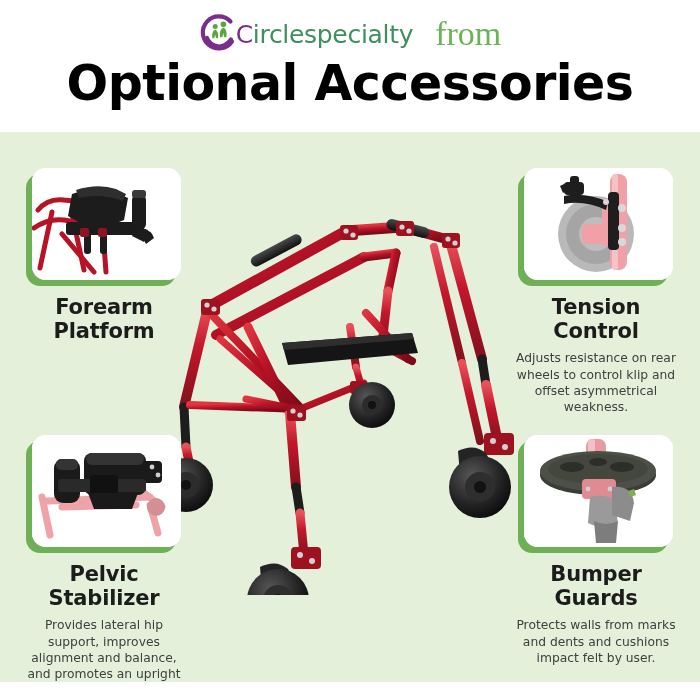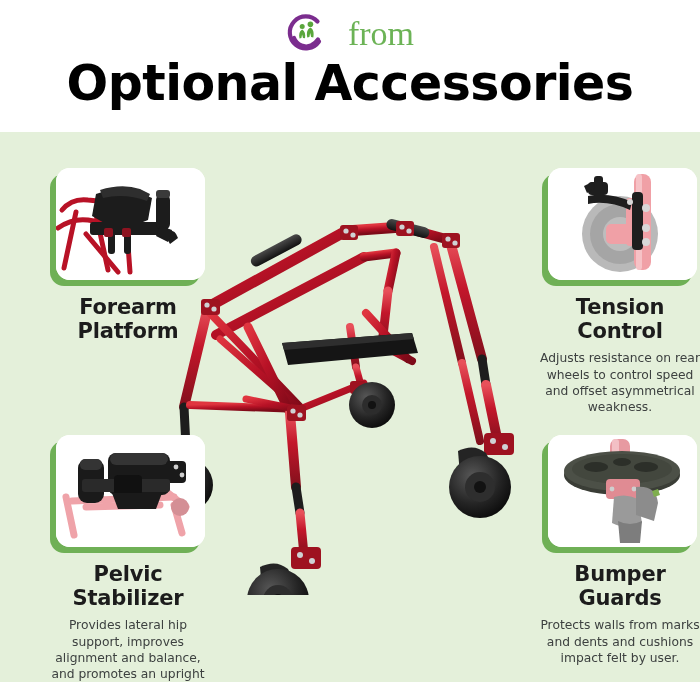--- a/index.html
+++ b/index.html
@@ -64,21 +64,20 @@
   .panel {
     position: absolute; left: 0; top: 132px;
     width: 700px; height: 550px;
     background: #e4f0da;
   }
 
   
   .card {
     position: absolute;
     width: 172px;
-    margin-left: 24px;
   }
   .card.tl { left: 18px;  top: 168px; }
   .card.tr { left: 510px; top: 168px; }
   .card.bl { left: 18px;  top: 435px; }
   .card.br { left: 510px; top: 435px; }
 
   .thumb-wrap {
     position: relative;
     width: 155px; height: 118px;
     margin: 0 auto;
@@ -149,20 +148,21 @@
             <path d="M31.5 7.5 A16 16 0 1 0 33 27.5" fill="none" stroke="#7b2d8e" stroke-width="4.2" stroke-linecap="round"></path>
             <path d="M8 24 C11 31.5 19 34 25 31.5 C29 29.8 31 27 32 25.5" fill="none" stroke="#7b2d8e" stroke-width="4.2" stroke-linecap="round"></path>
             <circle cx="16.2" cy="12.4" r="2.5" fill="#5aa63c"></circle>
             <path d="M16.2 15.6 C13.4 17.2 12.6 20.6 13.5 24.4 L15.4 24 L16.1 20.4 L17 24 L19 24.3
                      C19.7 20.6 18.9 17.2 16.2 15.6 Z" fill="#5aa63c"></path>
             <circle cx="24.4" cy="10.2" r="2.8" fill="#5aa63c"></circle>
             <path d="M24.4 13.6 C21.2 15.2 20.3 19 21.3 23.4 L23.4 23 L24.2 19 L25.1 23 L27.3 23.4
                      C28.2 19 27.4 15.2 24.4 13.6 Z" fill="#5aa63c"></path>
           </svg>
         </span>
+        <span class="brand-word"><span class="seg-a">C</span><span class="seg-b">irclespecialty</span></span>
       </div>
       <span class="klip-word">from</span>
     </div>
 
     <div class="page-title">Optional Accessories</div>
   </div>
 
   <div class="panel"></div>
 
   <div class="hero">
@@ -363,21 +363,21 @@
           <g fill="#d8d8d8">
             <circle cx="98" cy="40" r="4"></circle>
             <circle cx="98" cy="60" r="4"></circle>
             <circle cx="98" cy="74" r="4"></circle>
             <circle cx="82" cy="34" r="3"></circle>
           </g>
         </svg>
       </div>
     </div>
     <div class="card-title">Tension Control</div>
-    <div class="card-desc">Adjusts resistance on rear wheels to control speed and offset asymmetrical weakness.</div>
+    <div class="card-desc">Adjusts resistance on rear wheels to control klip and offset asymmetrical weakness.</div>
   </div>
 
   <div class="card bl">
     <div class="thumb-wrap">
       <div class="thumb-shadow"></div>
       <div class="thumb">
         <svg viewBox="0 0 149 112">
           <rect width="149" height="112" fill="#ffffff"></rect>
           <g fill="none" stroke="#efa3a9" stroke-width="7" stroke-linecap="round">
             <path d="M10 62 L18 100"></path>

